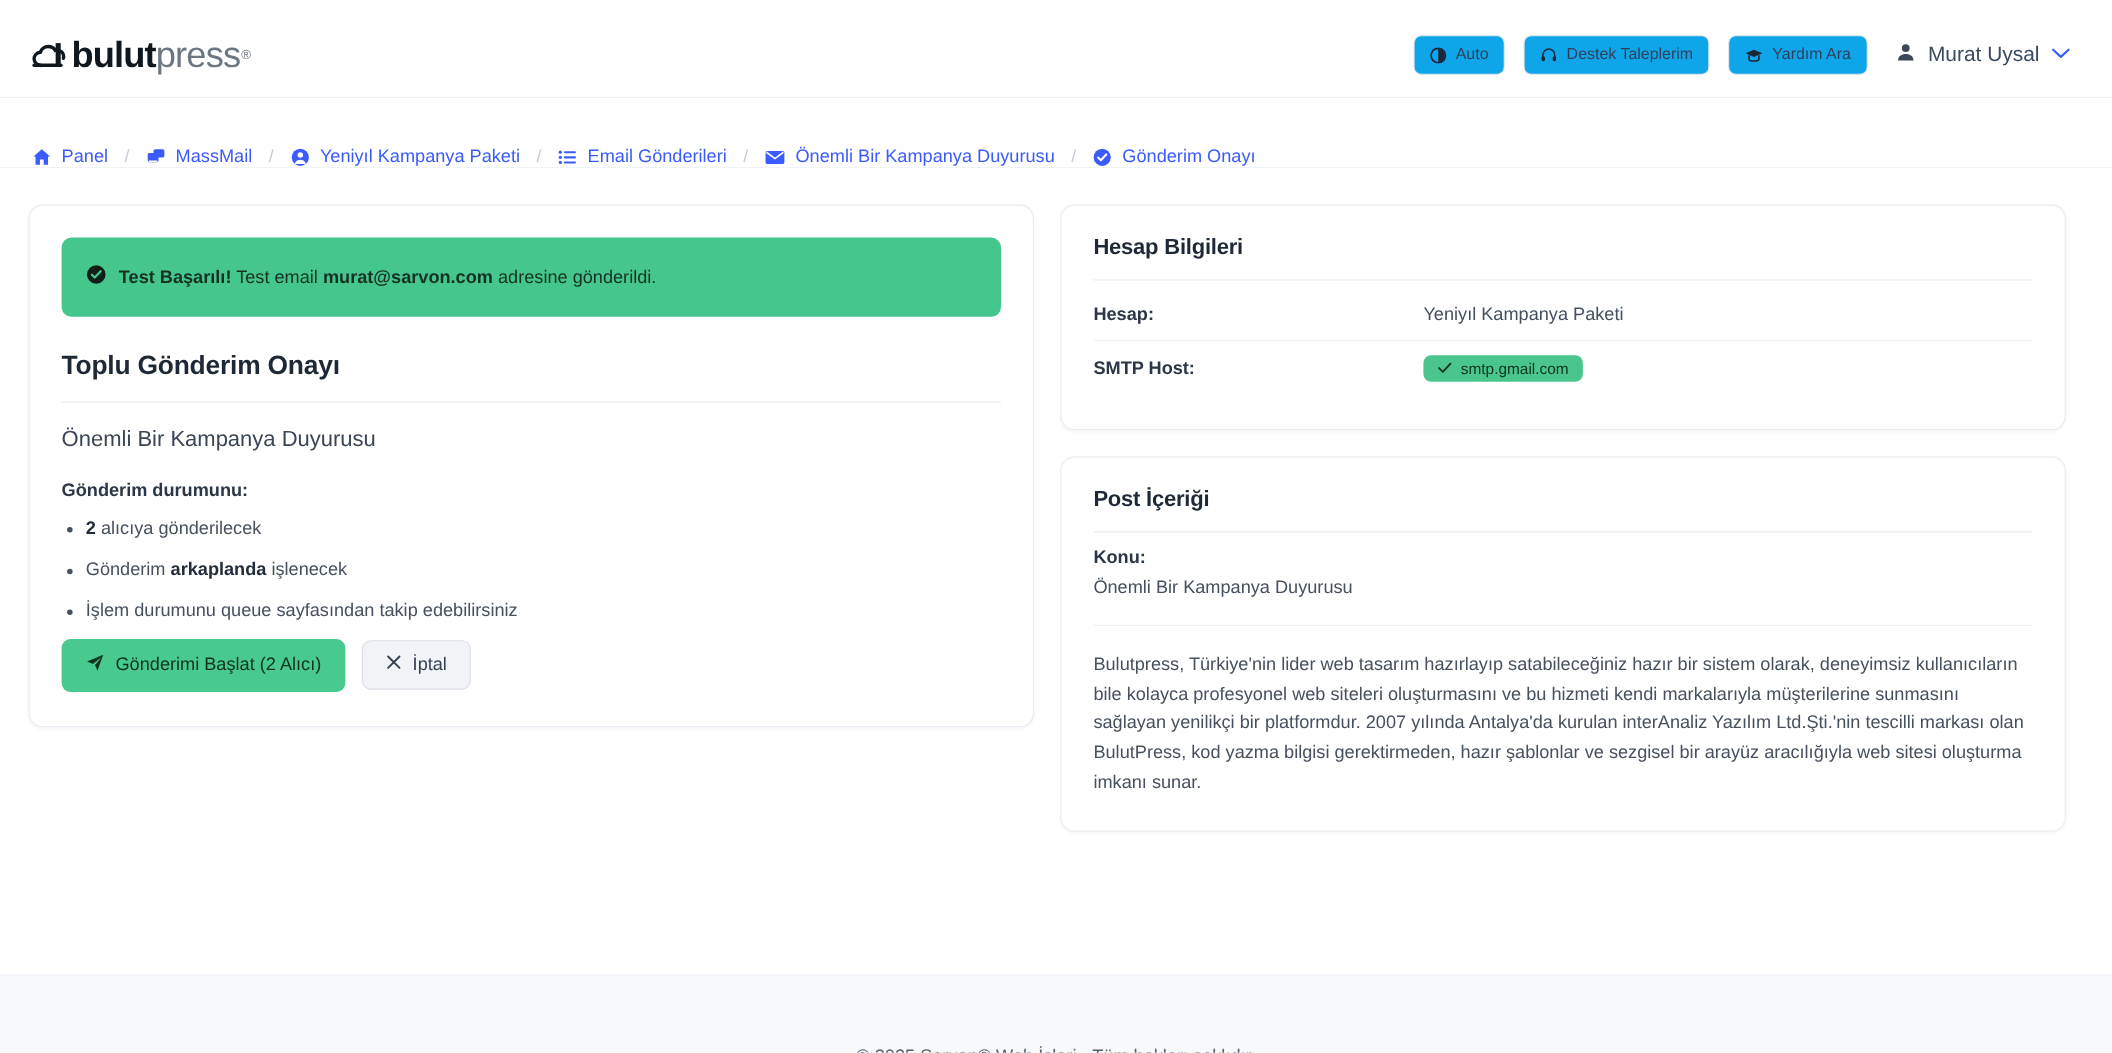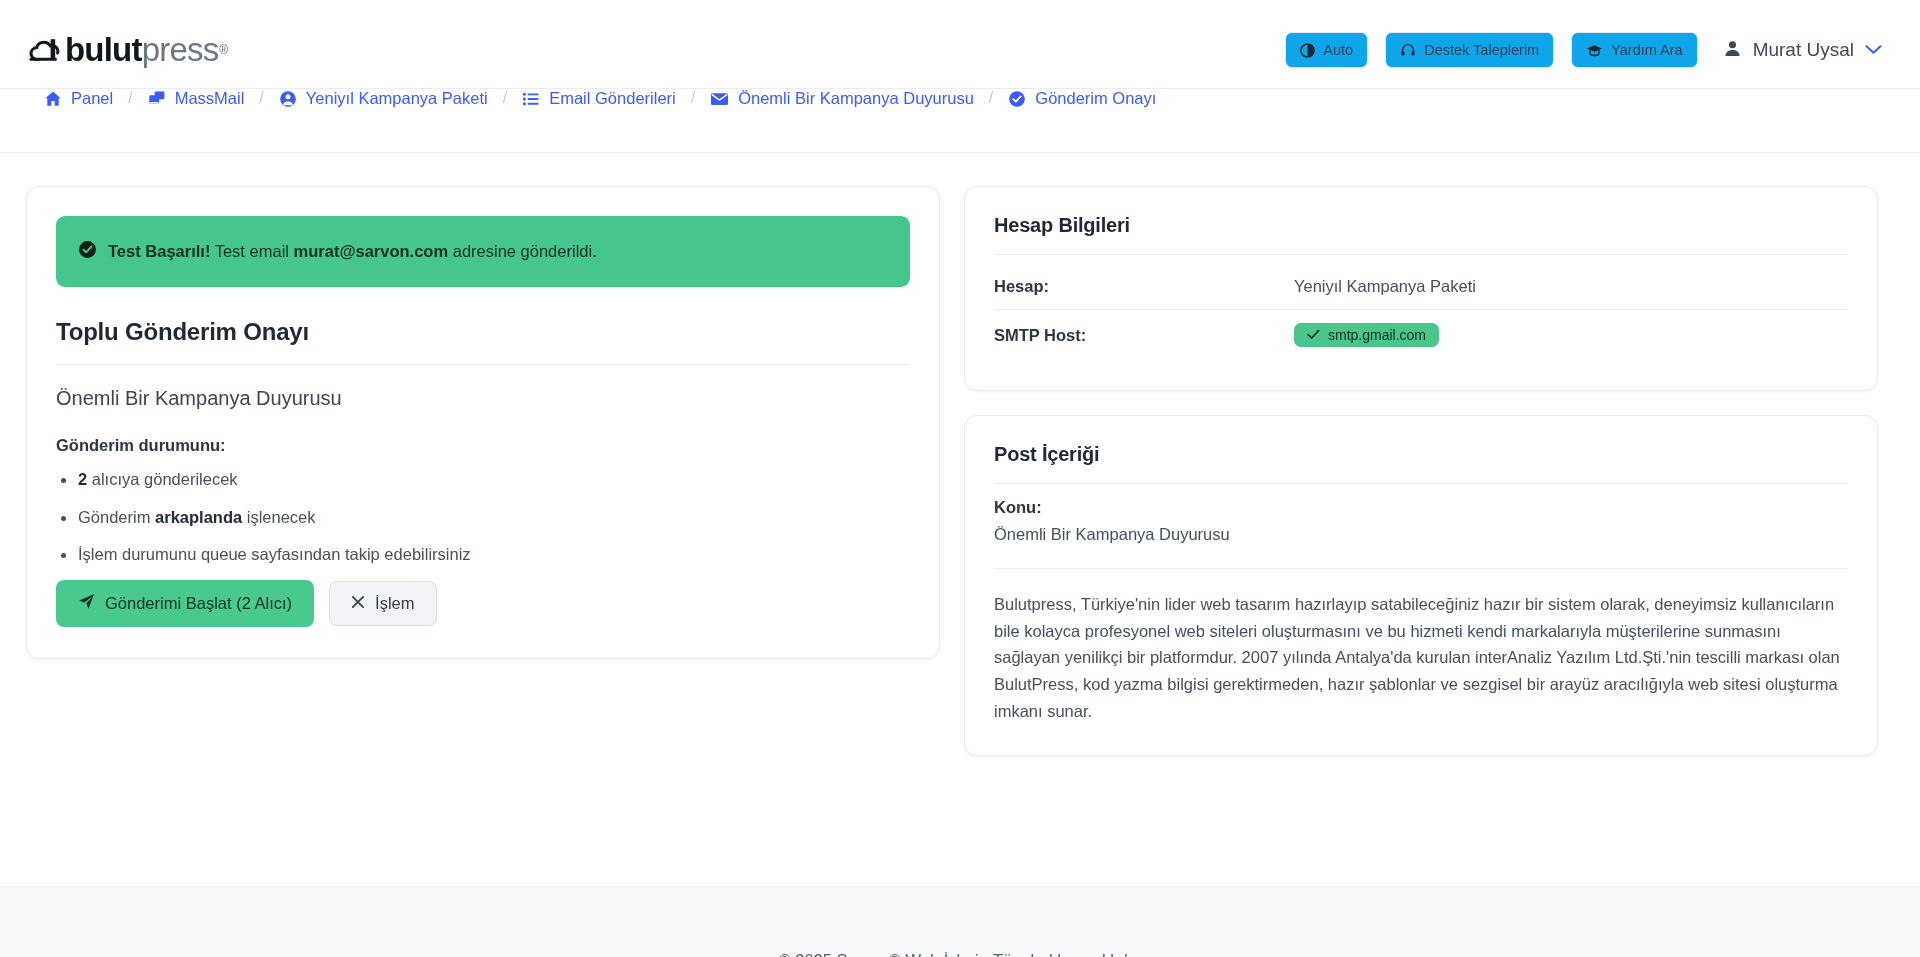--- a/index.html
+++ b/index.html
@@ -63,22 +63,22 @@
     margin-left: 8px;
     cursor: pointer;
     padding-right: 4px;
   }
   .username { font-size: 19px; color: #3c4a60; }
 
   
   .crumbbar {
     height: 64px;
     display: flex;
-    align-items: flex-start;
-    padding: 0 44px;
+    align-items: flex-end;
+    padding: 0 29px;
     background: #ffffff;
     border-bottom: 1px solid #eceff4;
     gap: 0px;
   }
   .crumb {
     display: inline-flex;
     align-items: center;
     gap: 9px;
     color: #3b5bfd;
     font-size: 16.5px;
@@ -428,21 +428,21 @@
           </svg>
         </span>
         <span>Gönderimi Başlat (2 Alıcı)</span>
       </button>
       <button class="btn-secondary">
         <span>
           <svg width="14" height="14" viewBox="0 0 14 14">
             <path d="M1.8 1.8 12.2 12.2M12.2 1.8 1.8 12.2" stroke="#32404f" stroke-width="1.7" stroke-linecap="round"></path>
           </svg>
         </span>
-        <span>İşlem</span>
+        <span>İptal</span>
       </button>
     </div>
   </div>
 
   <div class="right-col">
 
     <div class="card panel">
       <h3>Hesap Bilgileri</h3>
       <div class="rule"></div>
       <table class="kv">

